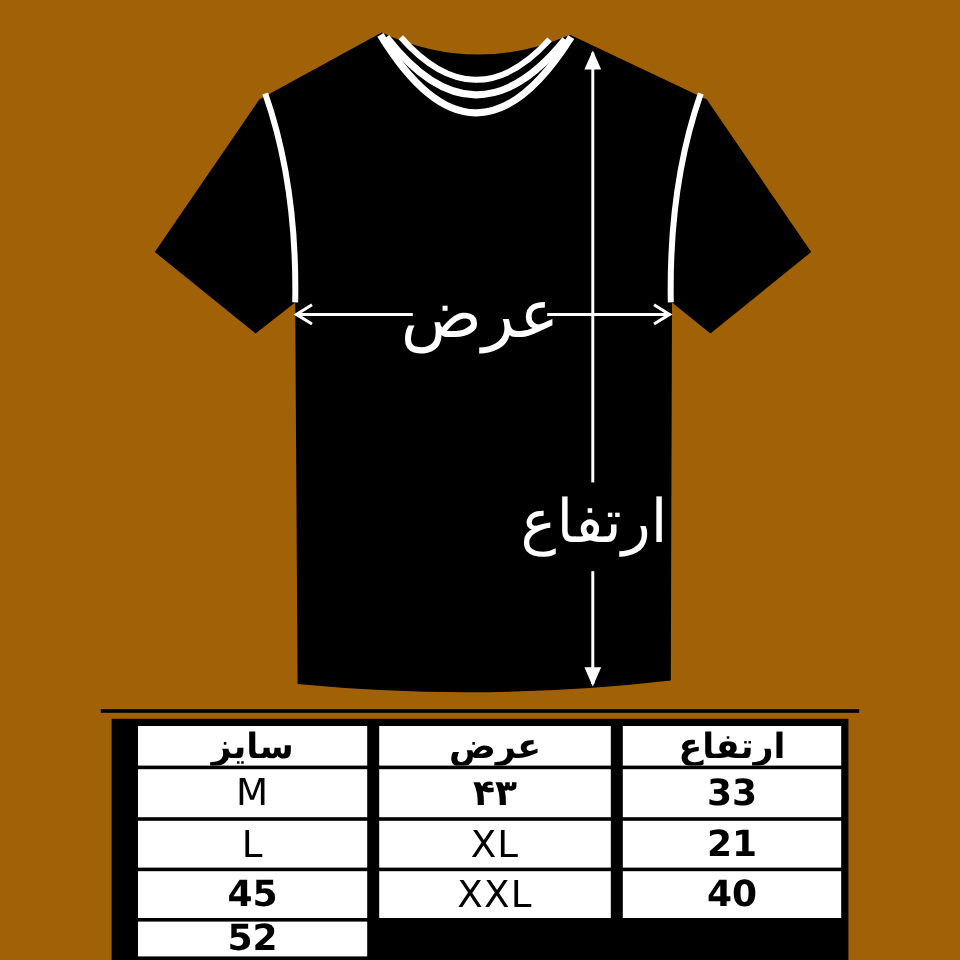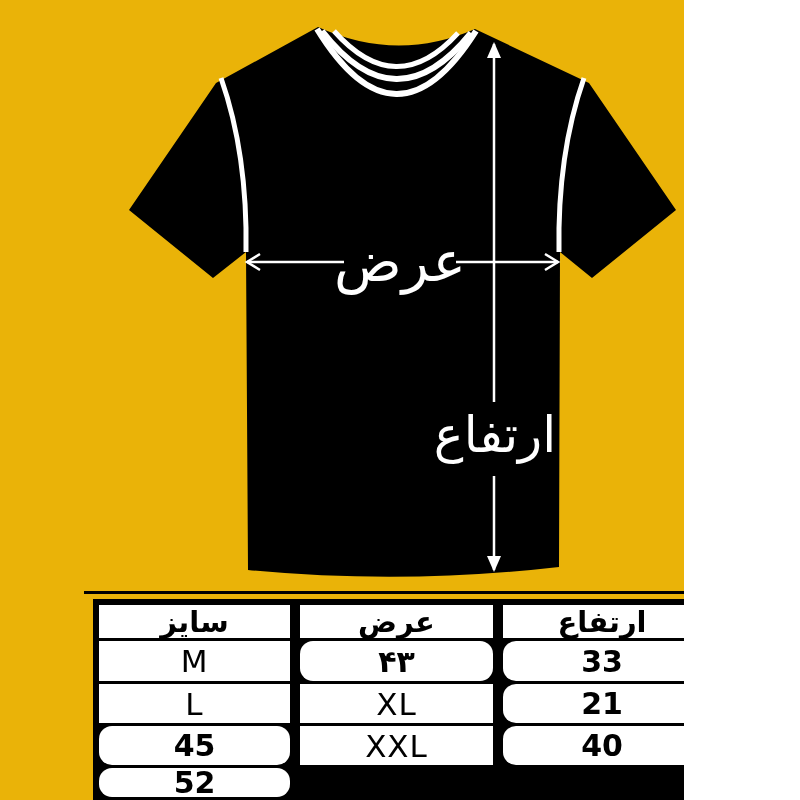--- a/index.html
+++ b/index.html
@@ -1,32 +1,32 @@
 <!DOCTYPE html>
 <html><head>
 <meta charset="utf-8">
 <style>
   html,body{margin:0;padding:0;background:#fff;}
-  .canvas{position:relative;width:684px;height:800px;background:#eab308;overflow:hidden;
+  .canvas{position:relative;width:800px;height:800px;background:#a16207;overflow:hidden;
           font-family:"DejaVu Sans",sans-serif;}
   .shirt-svg{position:absolute;left:0;top:0;}
   .shirt-label{fill:#ffffff;text-anchor:middle;font-family:"DejaVu Sans",sans-serif;}
   .label-width{font-size:56px;}
   .label-height{font-size:50px;}
   .top-rule{position:absolute;left:84px;top:591px;width:632px;height:3px;background:#000;}
   .size-table{position:absolute;left:93px;top:599px;width:614px;box-sizing:border-box;
               background:#000;display:grid;
               grid-template-columns:191px 193px 1fr;
               grid-template-rows:33px 40px 39px 39px 29px;
               column-gap:10px;row-gap:3px;
-              padding:6px 6px 3px 6px;}
+              padding:6px 6px 3px 22px;}
   .cell{background:#fff;color:#000;display:flex;align-items:center;justify-content:center;
         overflow:hidden;}
   .cell.fa{font-size:29px;font-weight:600;direction:rtl;}
-  .cell.num{font-size:30px;font-weight:600;direction:rtl;border-radius:13px;}
+  .cell.num{font-size:30px;font-weight:600;direction:rtl;}
   .cell.latin{font-size:31px;font-weight:400;letter-spacing:1px;}
 </style>
 </head>
 <body>
 
 <div class="canvas">
 
   <svg class="shirt-svg" width="800" height="800" viewBox="0 0 800 800">
 
     <path fill="#000000" d="

